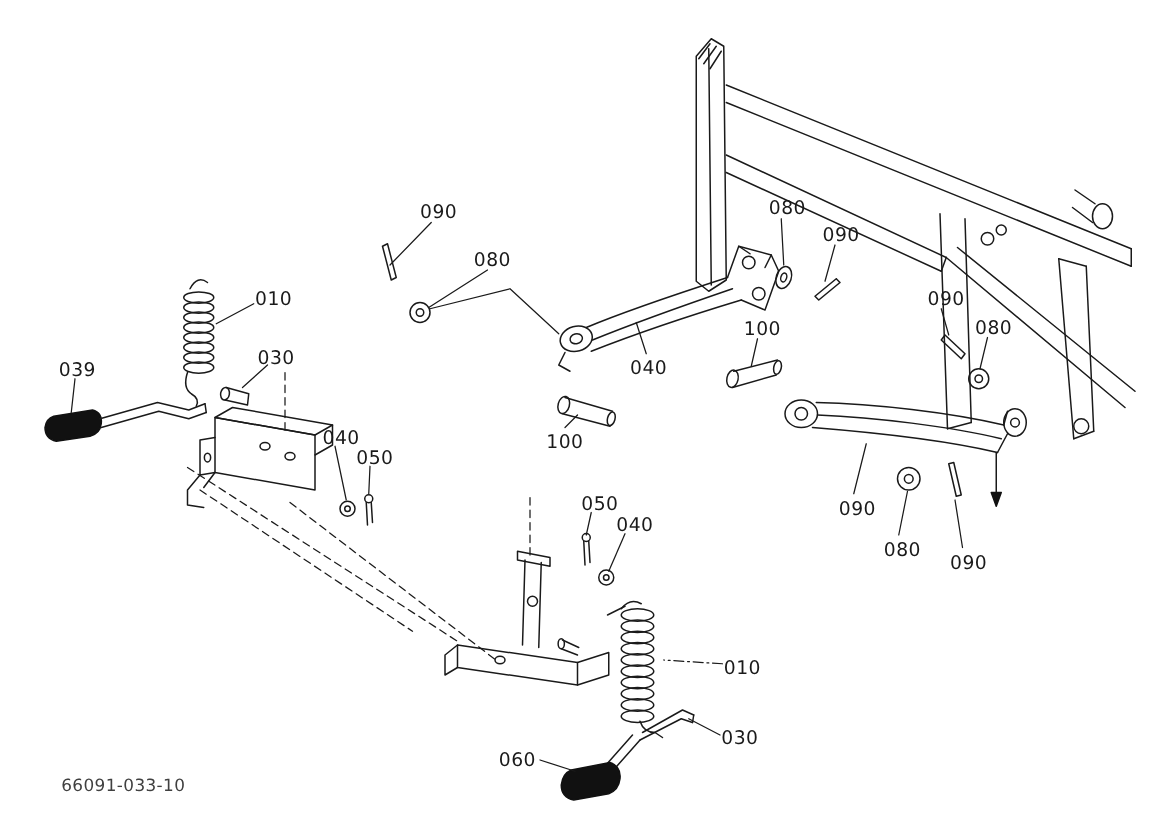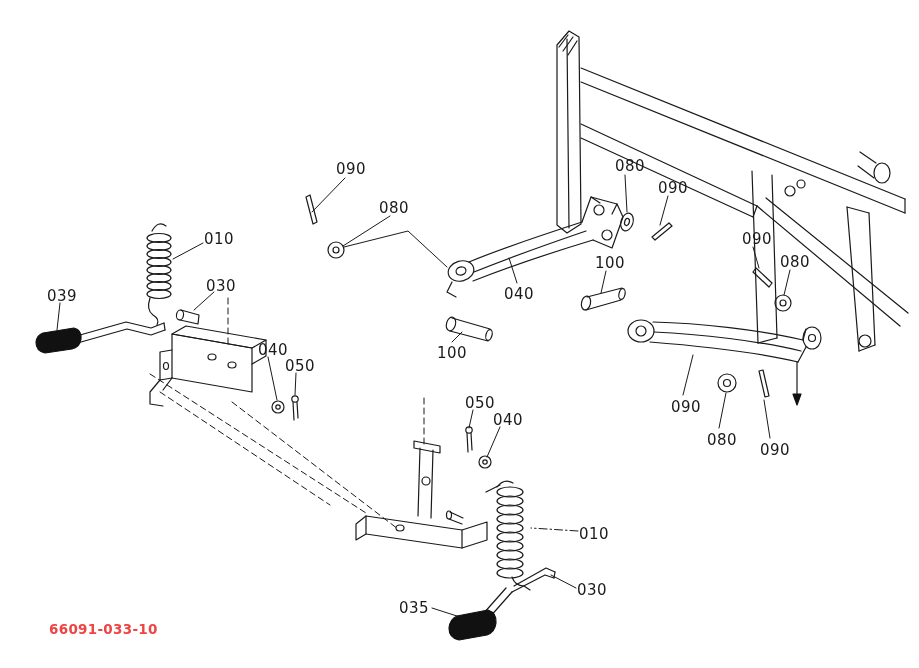--- a/index.html
+++ b/index.html
@@ -5,21 +5,21 @@
   html,body{margin:0;padding:0;background:#ffffff;}
   .stage{position:relative;width:919px;height:668px;background:#ffffff;overflow:hidden;
          font-family:"DejaVu Sans","Liberation Sans",sans-serif;}
   svg{position:absolute;left:0;top:0;}
   .ln{fill:none;stroke:#1a1a1a;stroke-width:1.2;stroke-linecap:round;stroke-linejoin:round;}
   .thin{stroke-width:1;}
   .dash{stroke-dasharray:6 4;stroke-width:1;}
   .dashdot{stroke-dasharray:8 3 1.5 3;stroke-width:1;}
   .fillb{fill:#111;stroke:#111;}
   .callout{position:absolute;font-size:15px;color:#1a1a1a;letter-spacing:.4px;white-space:nowrap;}
-  .drawing-number{position:absolute;font-size:13.5px;color:#ef4444;letter-spacing:.3px;font-weight:bold;}
+  .drawing-number{position:absolute;font-size:13.5px;color:#404040;letter-spacing:.3px;}
 </style>
 </head>
 <body>
 
 <div class="stage">
 
   <svg width="919" height="668" viewBox="0 0 919 668">
 
     <g class="ln">
       <path d="M557,45 L569,31 L579,37 L581,224 L567,233 L557,225 Z"></path>
@@ -250,16 +250,16 @@
   <div class="callout" style="left:595px;top:254px">100</div>
   <div class="callout" style="left:742px;top:230px">090</div>
   <div class="callout" style="left:780px;top:253px">080</div>
   <div class="callout" style="left:671px;top:398px">090</div>
   <div class="callout" style="left:707px;top:431px">080</div>
   <div class="callout" style="left:760px;top:441px">090</div>
   <div class="callout" style="left:465px;top:394px">050</div>
   <div class="callout" style="left:493px;top:411px">040</div>
   <div class="callout" style="left:579px;top:525px">010</div>
   <div class="callout" style="left:577px;top:581px">030</div>
-  <div class="callout" style="left:399px;top:599px">035</div>
+  <div class="callout" style="left:399px;top:599px">060</div>
 
   <div class="drawing-number" style="left:49px;top:621px">66091-033-10</div>
 </div>
 
 </body></html>

